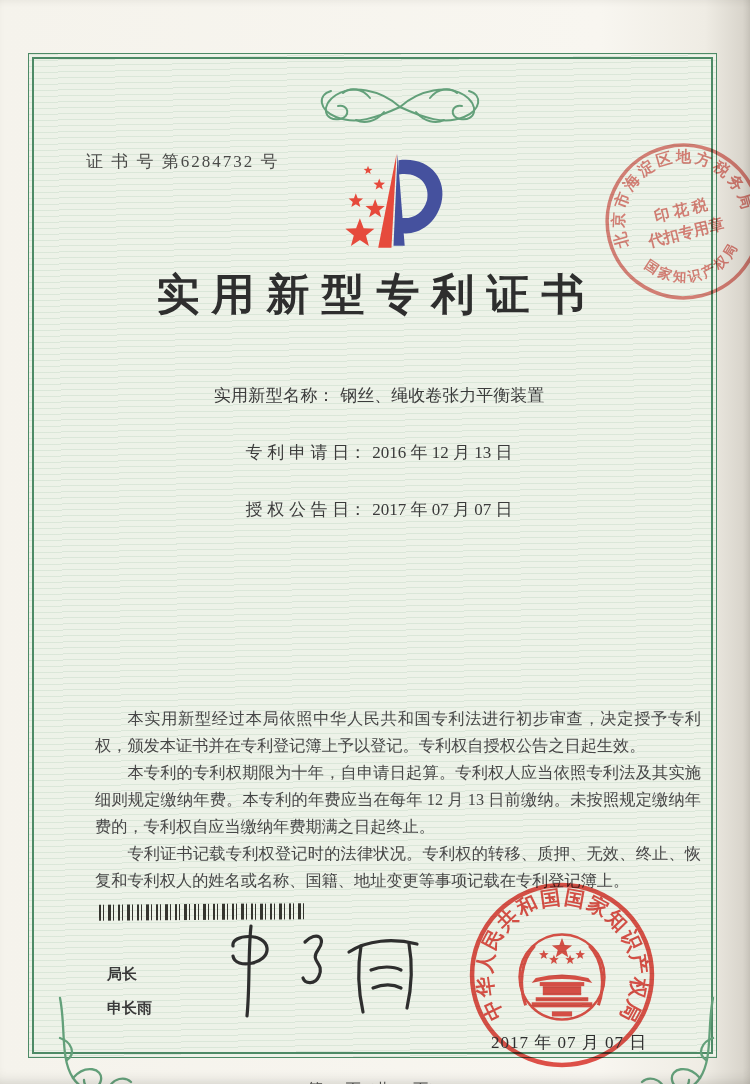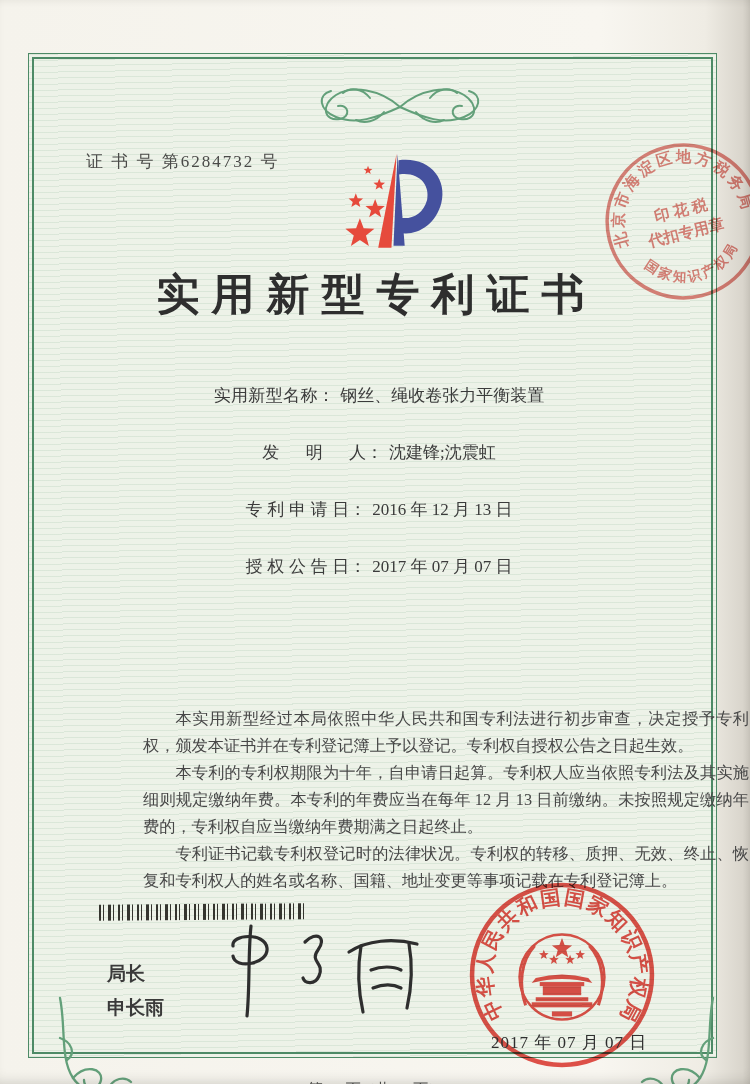--- a/index.html
+++ b/index.html
@@ -17,27 +17,27 @@
   .abs{position:absolute;}
   .cert-no{left:57px;top:96px;font-size:17px;letter-spacing:2px;color:#4a4a48;}
   .title{left:0;right:4px;top:212px;text-align:center;font-size:43px;font-weight:600;
     letter-spacing:12px;text-indent:12px;color:#2e2e2e;}
   .fields{left:68px;top:330px;right:55px;display:flex;flex-direction:column;gap:34px;
     font-size:17px;color:#3b3b3b;align-items:center;}
   .frow{white-space:nowrap;}
   .flabel{display:inline-block;width:6.1em;text-align:justify;text-align-last:justify;}
   .fcolon{display:inline-block;margin-right:.35em;}
   .paras{left:66px;top:652px;width:606px;font-size:16.2px;line-height:27px;color:#474747;
-    text-align:justify;margin-left:48px;}
+    text-align:justify;}
   .paras p{margin:0;text-indent:2em;}
   .barcode{left:70px;top:850px;width:206px;height:16px;transform:rotate(-.4deg);
     background:repeating-linear-gradient(90deg,#35352f 0 2px,transparent 2px 4px,#35352f 4px 5px,
       transparent 5px 9px,#35352f 9px 12px,transparent 12px 14px,#35352f 14px 15px,transparent 15px 19px);}
   .signer{left:78px;top:903px;font-family:Liberation Sans, sans-serif;
-    font-weight:600;font-size:19px;color:#3a3a3a;line-height:34px;}
+    font-weight:600;font-size:15px;color:#3a3a3a;line-height:34px;}
   .signature{left:192px;top:858px;}
   .seal{left:438px;top:826px;mix-blend-mode:multiply;opacity:.92;}
   .issue-date{left:462px;top:977px;font-size:17px;letter-spacing:1px;color:#2f2f2f;}
   .footer{left:0;right:0;top:1026px;text-align:center;font-size:15px;color:#4a4a48;letter-spacing:2px;}
   .tax-stamp{left:572px;top:85px;transform:rotate(-14deg);mix-blend-mode:multiply;opacity:.85;}
   .logo{left:303px;top:94px;}
   .orn-top{left:251px;top:22px;}
   .orn-bl{left:22px;top:942px;}
   .orn-br{left:583px;top:942px;transform:scaleX(-1);}
   svg text{font-family:"Liberation Serif","DejaVu Serif",serif;}
@@ -110,21 +110,20 @@
         <textPath href="#taxBot">国家知识产权局</textPath>
       </text>
       <text x="80" y="74" text-anchor="middle" font-size="15" fill="#dd6f68" font-weight="600">印 花 税</text>
       <text x="80" y="96" text-anchor="middle" font-size="15" fill="#dd6f68" font-weight="600">代扣专用章</text>
     </svg>
 
     <div class="abs title">实用新型专利证书</div>
 
     <div class="abs fields">
       <div class="frow"><span class="flabel">实用新型名称</span><span class="fcolon">：</span><span class="fval">钢丝、绳收卷张力平衡装置</span></div>
-      <div class="frow"><span class="flabel">发明人</span><span class="fcolon">：</span><span class="fval">沈建锋;沈震虹</span></div>
       <div class="frow"><span class="flabel">专利申请日</span><span class="fcolon">：</span><span class="fval">2016 年 12 月 13 日</span></div>
       <div class="frow"><span class="flabel">授权公告日</span><span class="fcolon">：</span><span class="fval">2017 年 07 月 07 日</span></div>
     </div>
 
     <div class="abs paras">
       <p>本实用新型经过本局依照中华人民共和国专利法进行初步审查，决定授予专利权，颁发本证书并在专利登记簿上予以登记。专利权自授权公告之日起生效。</p>
       <p>本专利的专利权期限为十年，自申请日起算。专利权人应当依照专利法及其实施细则规定缴纳年费。本专利的年费应当在每年 12 月 13 日前缴纳。未按照规定缴纳年费的，专利权自应当缴纳年费期满之日起终止。</p>
       <p>专利证书记载专利权登记时的法律状况。专利权的转移、质押、无效、终止、恢复和专利权人的姓名或名称、国籍、地址变更等事项记载在专利登记簿上。</p>
     </div>
 

